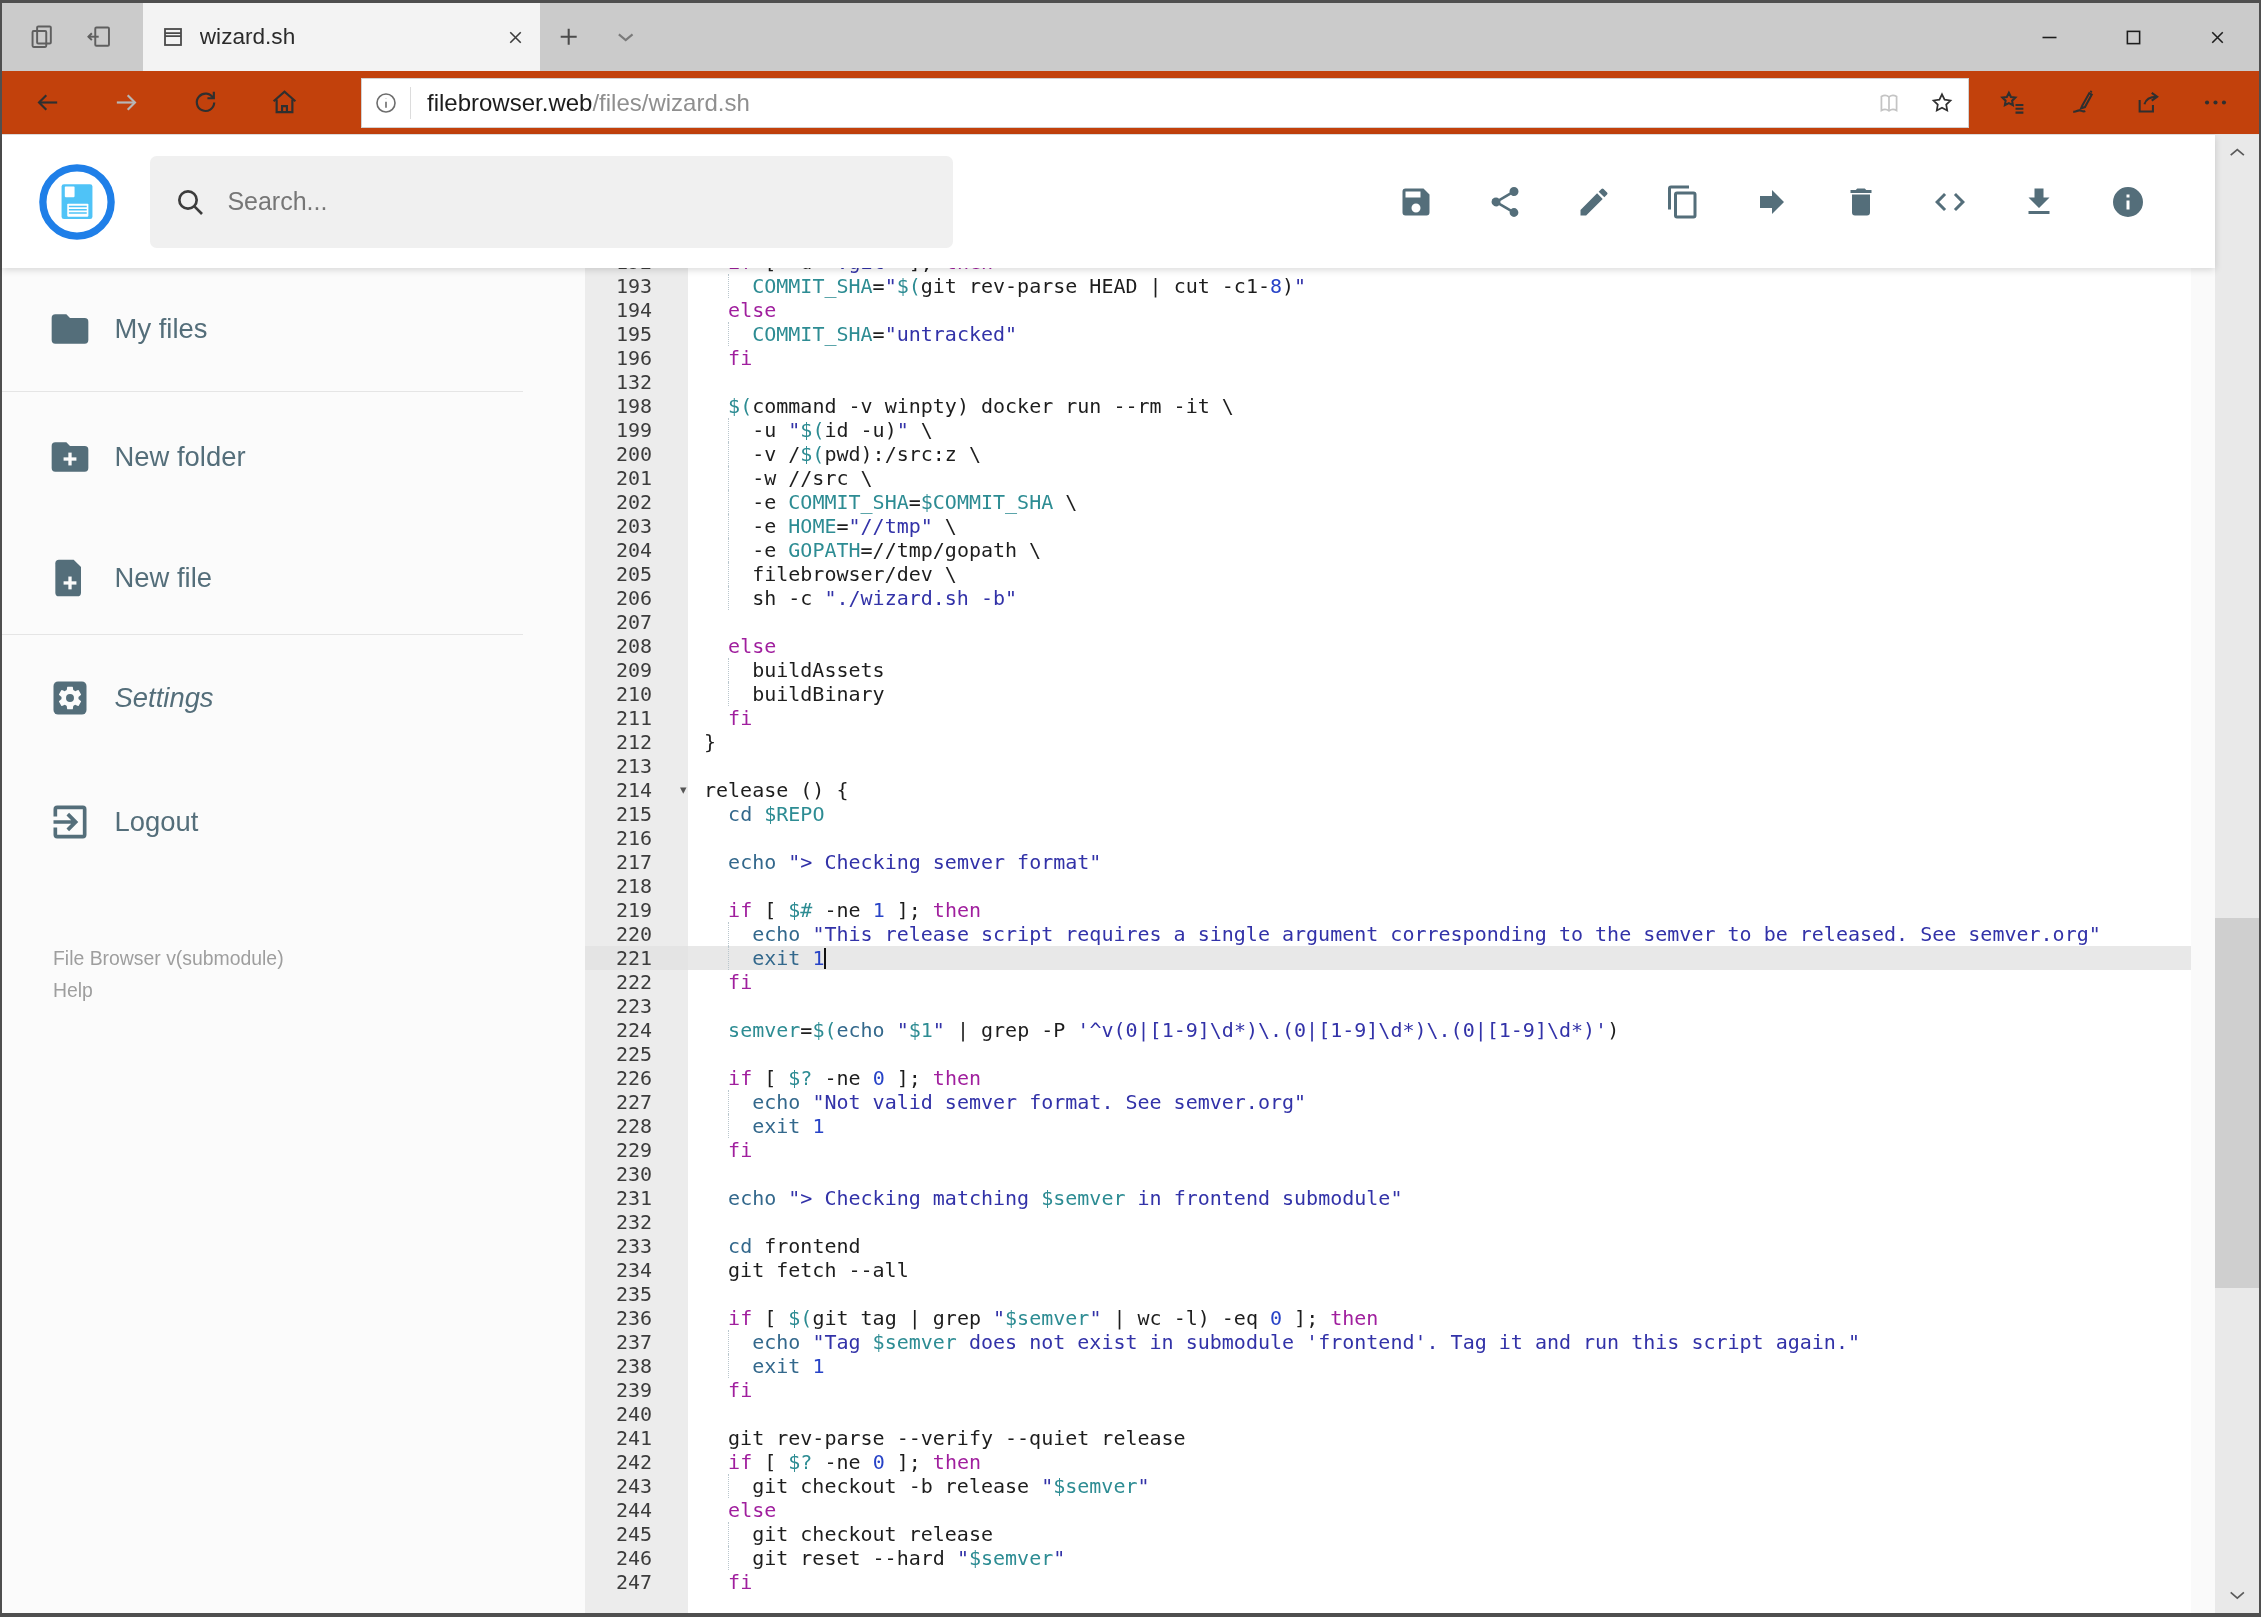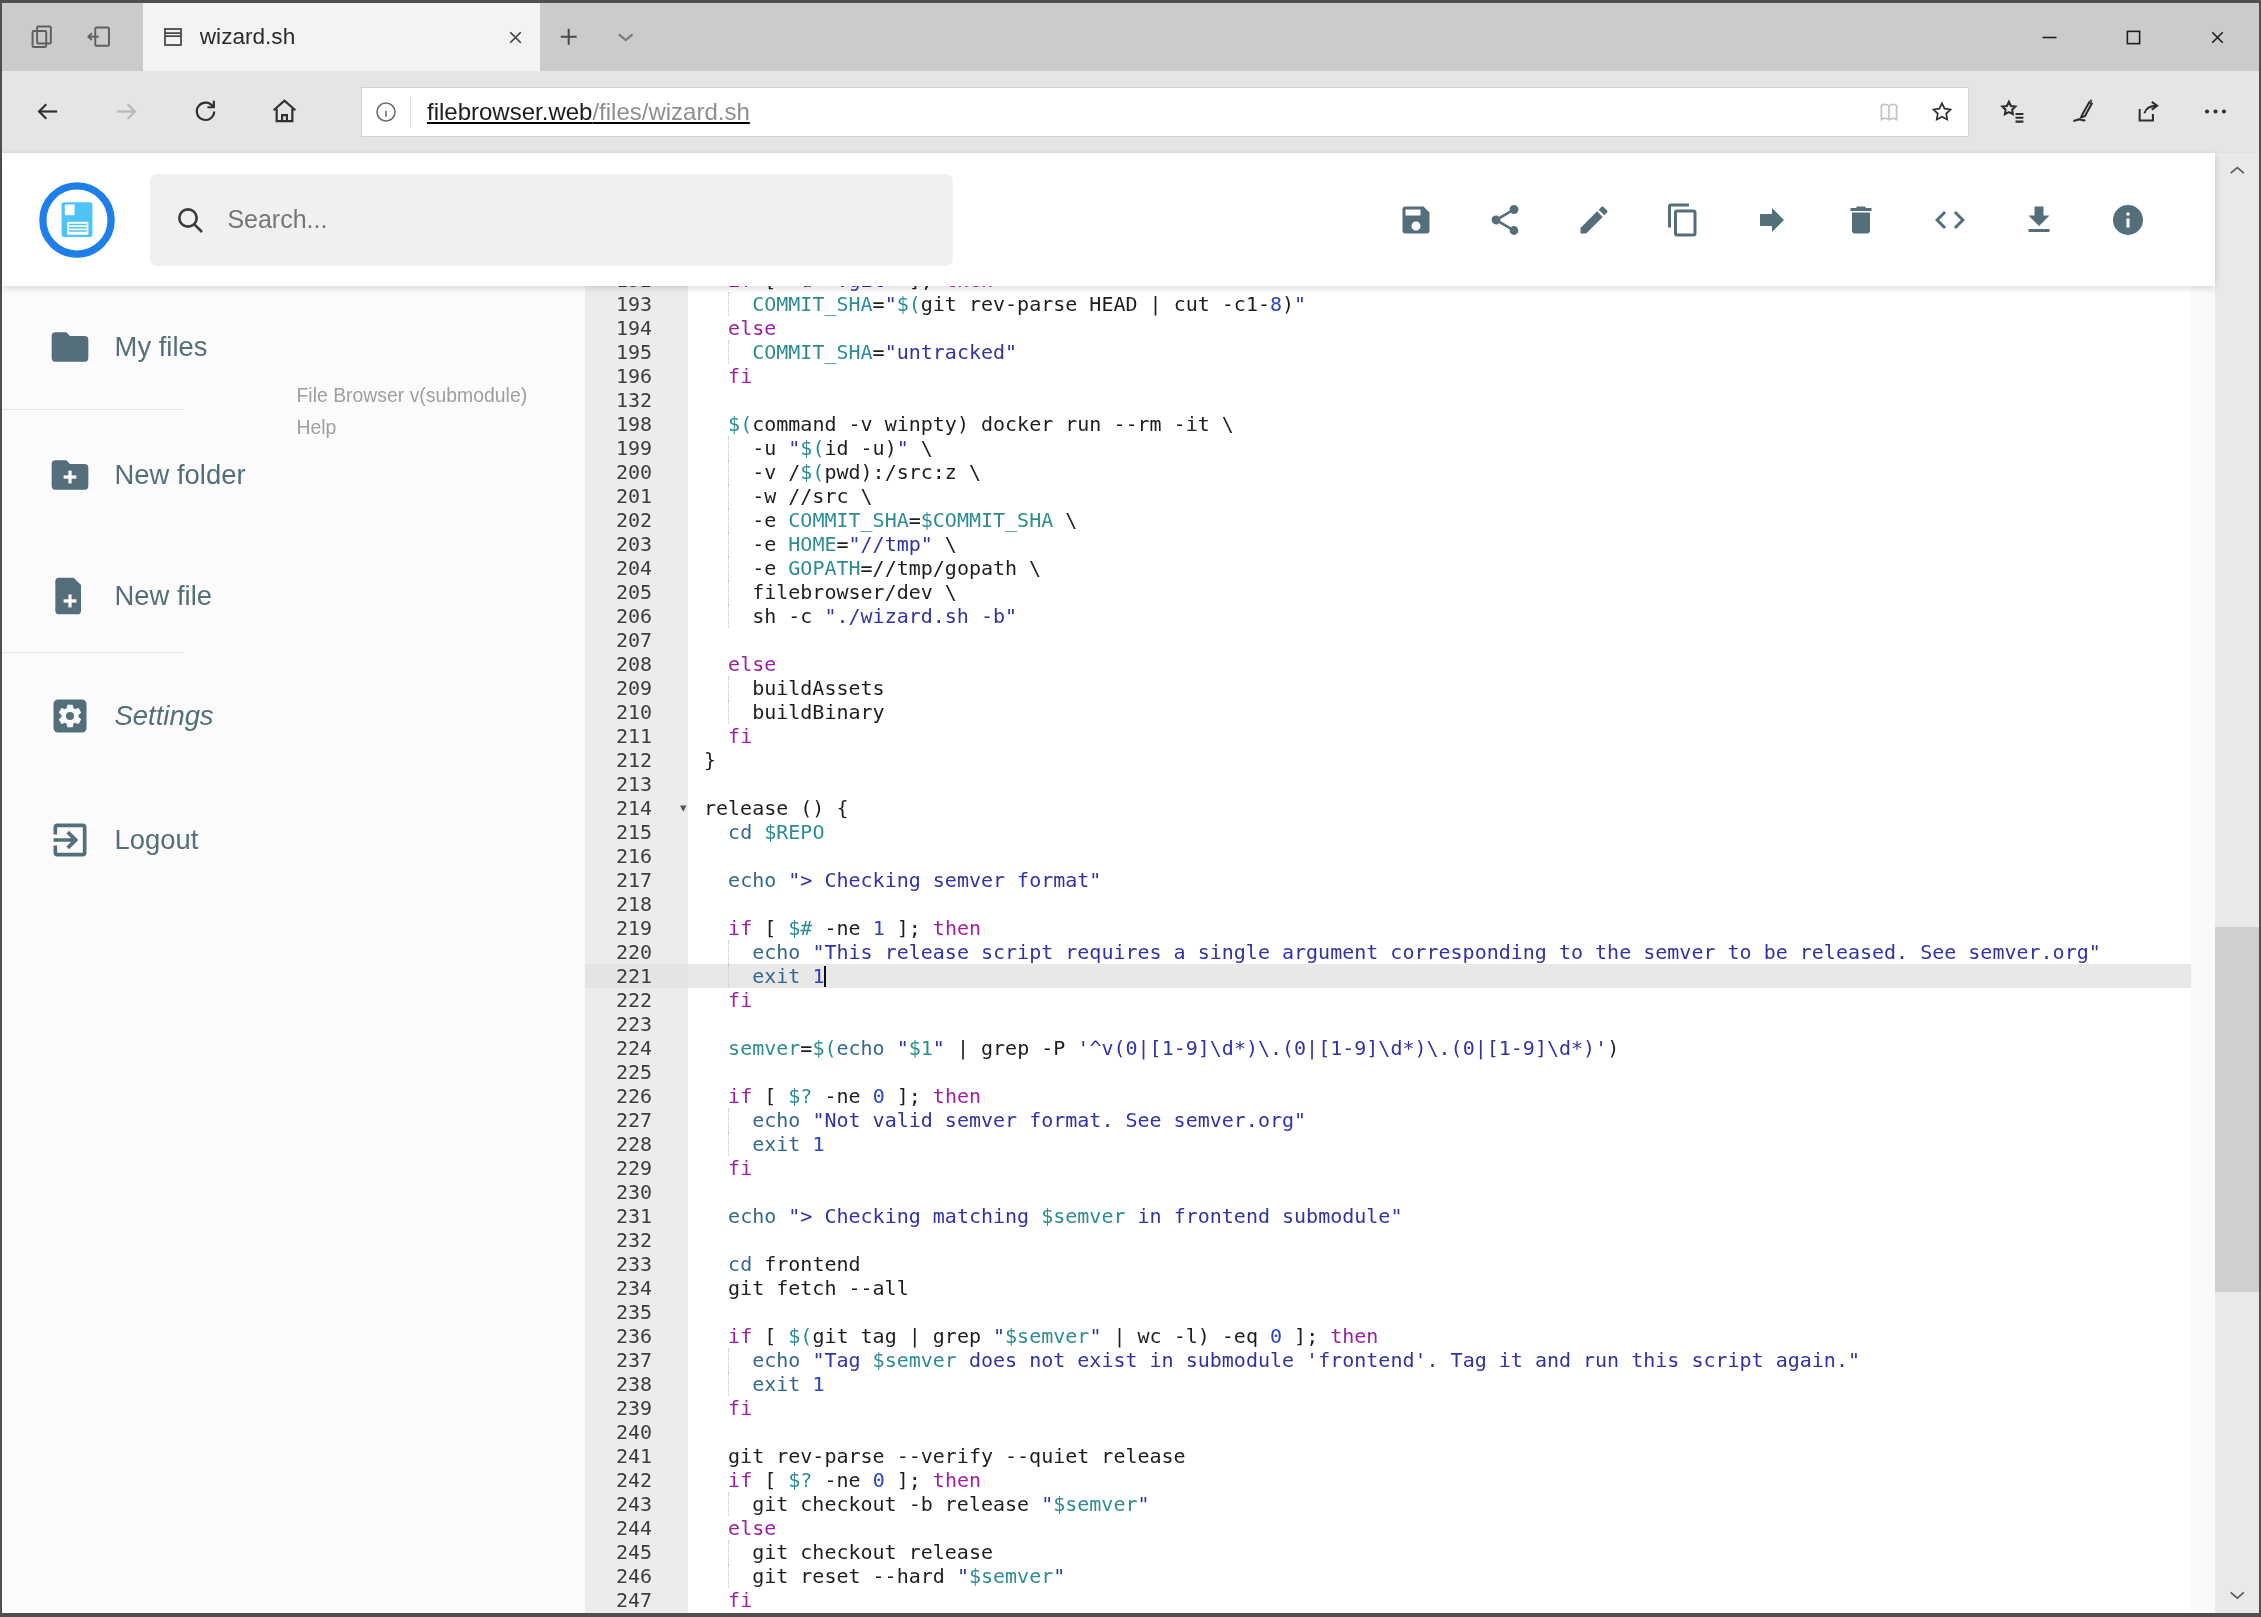--- a/index.html
+++ b/index.html
@@ -14,21 +14,21 @@
   .favicon{color:#4a4a4a;display:flex;margin-right:14.5px;}
   .favicon svg{width:24px;height:24px;}
   .tabtitle{font-size:22.6px;color:#2b2b2b;flex:1;white-space:nowrap;overflow:hidden;}
   .tabclose{color:#3c3c3c;display:flex;}
   .tabclose svg{width:21px;height:21px;}
   .winctl{margin-left:auto;display:flex;}
   .winbtn{width:84px;display:flex;align-items:center;justify-content:center;color:#1d1d1d;}
   .winbtn svg{width:21px;height:21px;}
 
   
-  .navbar{height:82px;background:#e5e5e5;display:flex;align-items:center;flex:none;border-bottom:0.8px solid #e2e2e2;box-sizing:border-box;text-decoration:underline;}
+  .navbar{height:64px;background:#c2410c;display:flex;align-items:center;flex:none;border-bottom:0.8px solid #e2e2e2;box-sizing:border-box;}
   .navbtn{width:48px;height:48px;margin-left:31px;display:flex;align-items:center;justify-content:center;color:#2f2f2f;}
   .navbtn:first-child{margin-left:21px;}
   .navbtn svg{width:29px;height:29px;}
   .navbtn.disabled{color:#b7b7b7;}
   .urlbox{margin-left:53px;width:1608px;height:50px;background:#fff;border:0.8px solid #d2d2d2;display:flex;align-items:center;box-sizing:border-box;flex:none;}
   .urlinfo{width:48px;display:flex;align-items:center;justify-content:center;color:#6d6d6d;border-right:0.8px solid #dcdcdc;height:32px;}
   .urlinfo svg{width:24px;height:24px;}
   .urltext{flex:1;font-size:24px;padding-left:16px;white-space:nowrap;overflow:hidden;}
   .urlhost{color:#1c1c1c;}
   .urlpath{color:#8f8f8f;}
@@ -53,21 +53,21 @@
   .searchbox{margin-left:34px;width:803px;height:92px;background:#f0f0f0;border-radius:6.5px;display:flex;align-items:center;flex:none;}
   .searchbox svg{width:32px;height:32px;margin:0 19.4px 0 24px;color:#3c3c3c;flex:none;}
   .searchbox input{flex:1;border:none;outline:none;background:transparent;font-size:25px;color:#7f1d1d;font-family:"Liberation Sans",sans-serif;}
   .searchbox input::placeholder{color:#767676;}
   .actions{margin-left:auto;margin-right:69px;display:flex;gap:52px;align-items:center;}
   .actbtn{width:37px;height:37px;display:flex;align-items:center;justify-content:center;color:var(--icon-slate);}
   .actbtn svg{width:36px;height:36px;}
 
   
   .content{flex:1;display:flex;min-height:0;background:#fff;}
-  .sidebar{width:583px;flex:none;background:#fbfbfb;display:flex;flex-direction:row;overflow:hidden;}
+  .sidebar{width:583px;flex:none;background:#fbfbfb;display:flex;flex-direction:column;overflow:hidden;}
   .side-item{height:53px;display:flex;align-items:center;padding-left:46px;gap:22.6px;color:var(--sidebar-text);cursor:pointer;flex:none;}
   .side-item svg{width:44px;height:44px;flex:none;}
   .side-label{font-size:27.4px;}
   .side-divider{height:0.8px;background:#e5e5e5;margin-right:62px;flex:none;}
   #side-items > :nth-child(1){margin-top:34px;}
   #side-items > :nth-child(2){margin-top:36px;}
   #side-items > :nth-child(3){margin-top:39px;}
   #side-items > :nth-child(4){margin-top:68px;}
   #side-items > :nth-child(5){margin-top:29px;}
   #side-items > :nth-child(6){margin-top:37px;font-style:italic;}

